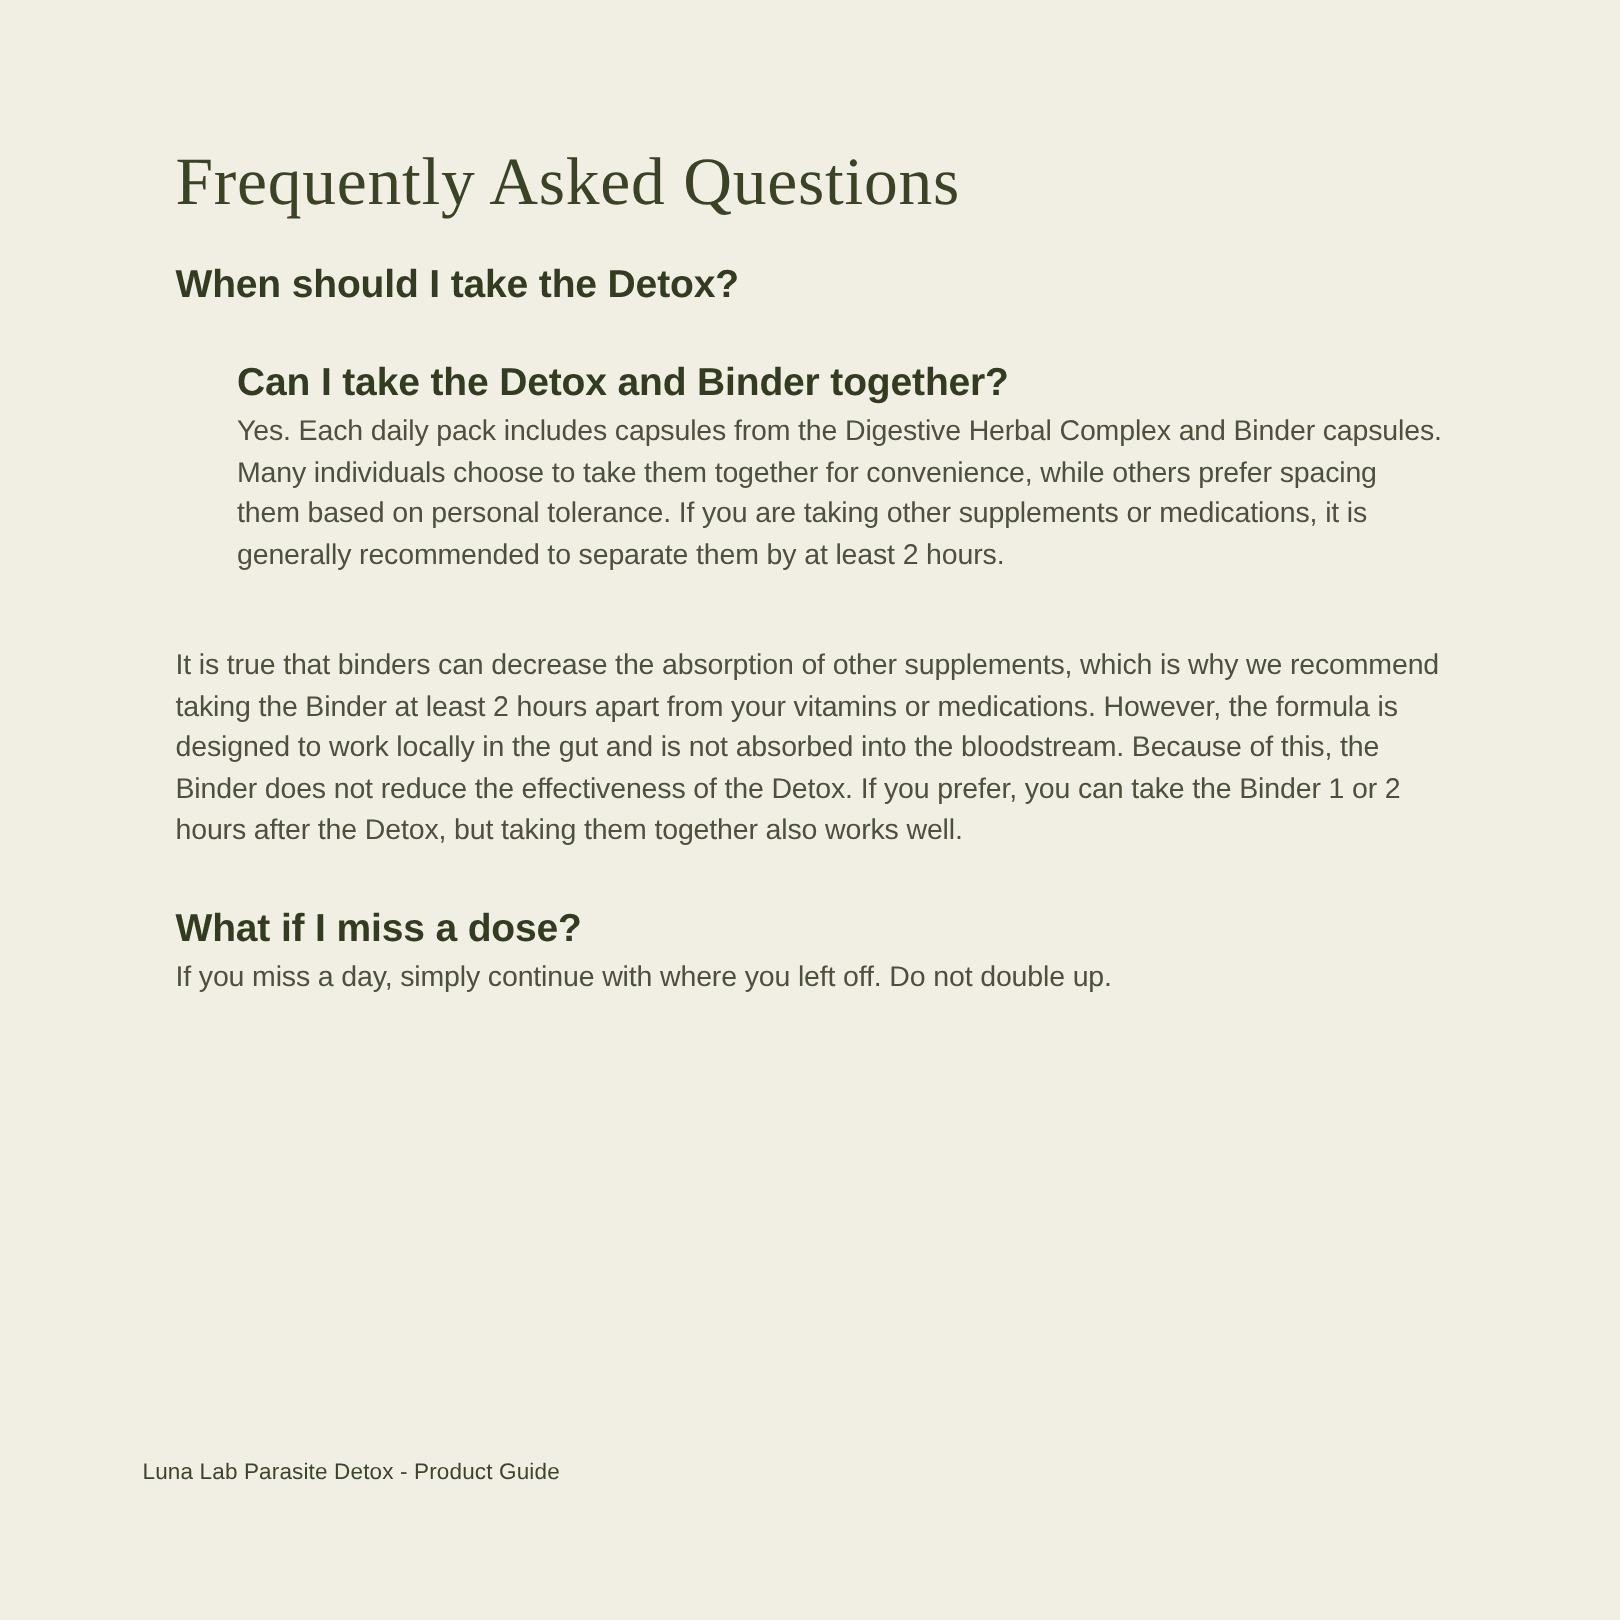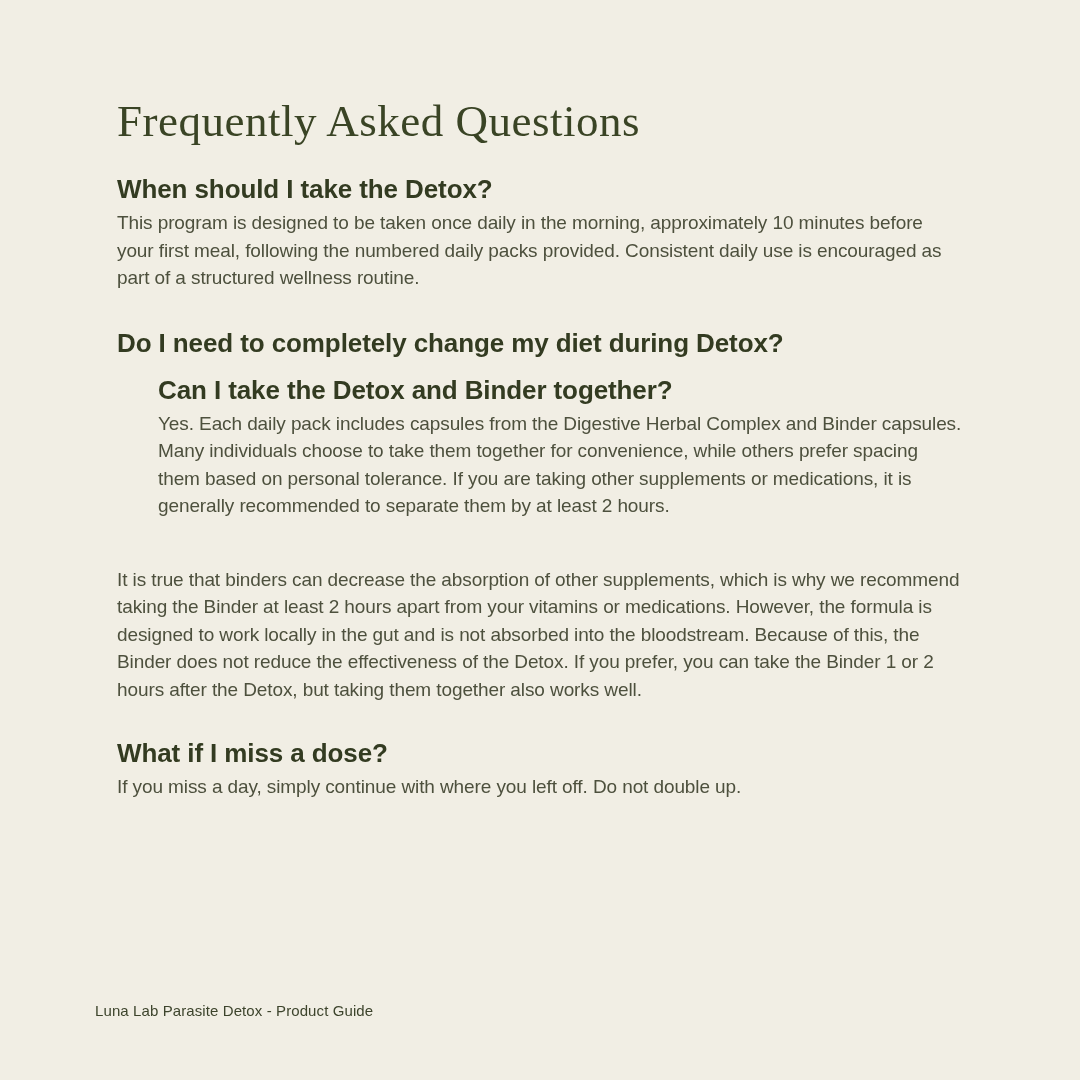--- a/index.html
+++ b/index.html
@@ -47,43 +47,41 @@
     color: #4d503d;
   }
   .faq-item:nth-of-type(1) { margin-top: 0; }
   .faq-item:nth-of-type(2) { margin-top: 38px; }
   .faq-item:nth-of-type(3) { margin-top: 20px; margin-left: 41px; }
   .faq-item:nth-of-type(4) { margin-top: 46px; }
   .faq-item:nth-of-type(5) { margin-top: 37px; }
   .footer {
     position: absolute;
     left: 95px;
-    top: 1001px;
+    top: 972px;
     font-size: 15px;
     line-height: 20px;
     letter-spacing: 0.1px;
     color: #3d442c;
   }
 </style>
 </head>
 <body>
 
 <div class="page">
 
   <h1 class="title">Frequently Asked Questions</h1>
 
   <div class="faq-list">
 
     <section class="faq-item">
       <h2 class="question">When should I take the Detox?</h2>
-      <p class="answer">This program is designed to be taken once daily in the morning, approximately 10 minutes before your first meal, following the numbered daily packs provided. Consistent daily use is encouraged as part of a structured wellness routine.</p>
     </section>
 
     <section class="faq-item">
-      <h2 class="question">Do I need to completely change my diet during Detox?</h2>
     </section>
 
     <section class="faq-item">
       <h2 class="question">Can I take the Detox and Binder together?</h2>
       <p class="answer">Yes. Each daily pack includes capsules from the Digestive Herbal Complex and Binder capsules. Many individuals choose to take them together for convenience, while others prefer spacing them based on personal tolerance. If you are taking other supplements or medications, it is generally recommended to separate them by at least 2 hours.</p>
     </section>
 
     <section class="faq-item">
       <p class="answer">It is true that binders can decrease the absorption of other supplements, which is why we recommend taking the Binder at least 2 hours apart from your vitamins or medications. However, the formula is designed to work locally in the gut and is not absorbed into the bloodstream. Because of this, the Binder does not reduce the effectiveness of the Detox. If you prefer, you can take the Binder 1 or 2 hours after the Detox, but taking them together also works well.</p>
     </section>

